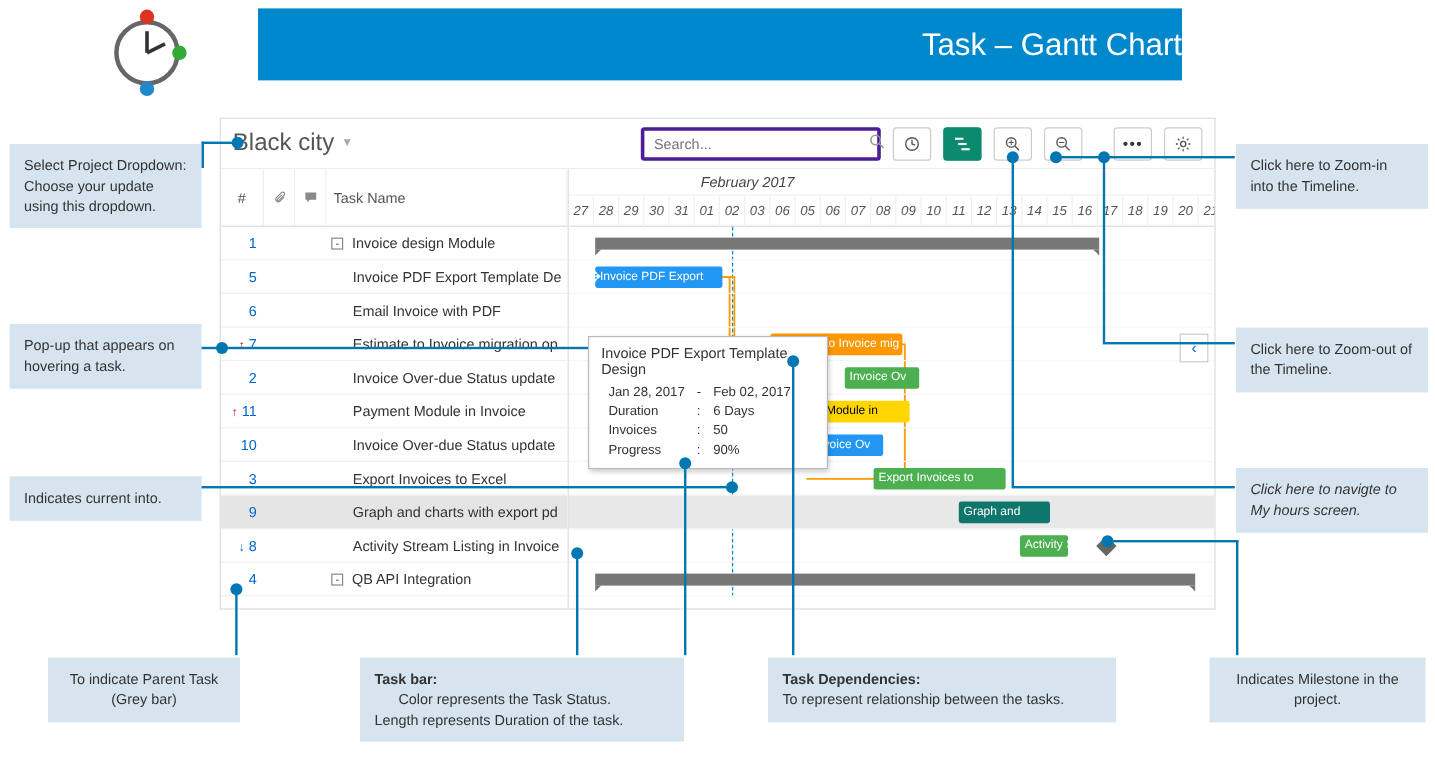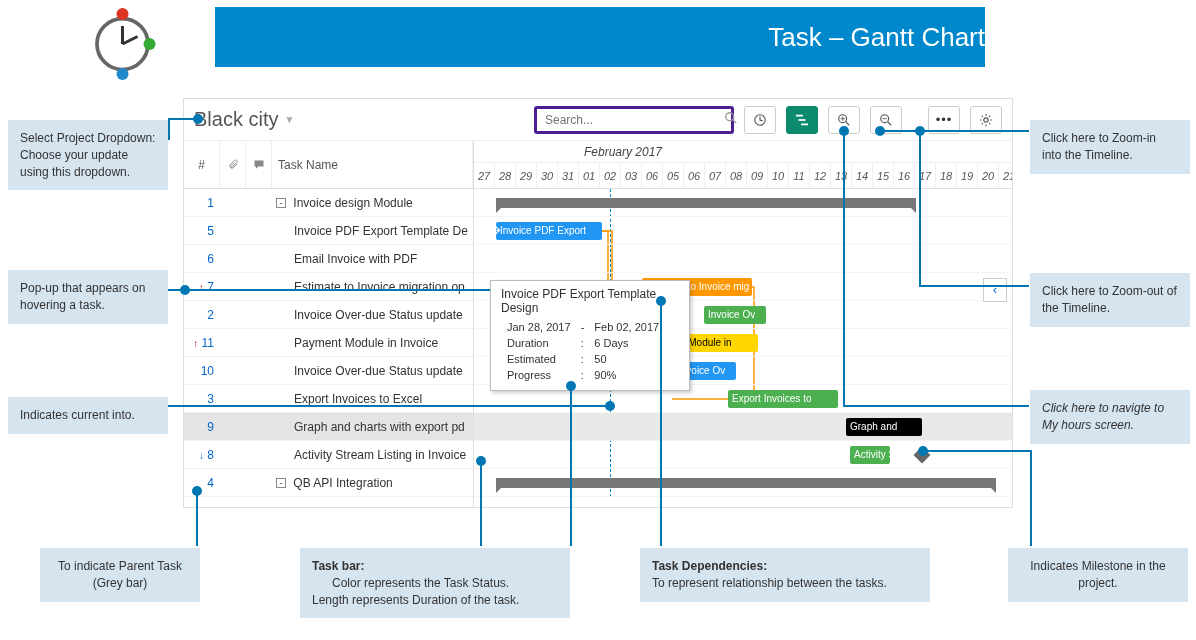--- a/index.html
+++ b/index.html
@@ -196,21 +196,21 @@
   font-size: 10px;
   line-height: 18px;
   padding: 0 4px;
   white-space: nowrap;
   overflow: hidden;
 }
 .bar-blue { background: #2196f3; }
 .bar-orange { background: #ff9800; }
 .bar-green { background: #4caf50; }
 .bar-yellow { background: #ffd600; color: #000; }
-.bar-olive { background: #000000; margin-left: 47px; }
+.bar-olive { background: #0f766e; }
 .milestone {
   position: absolute;
   width: 12px;
   height: 12px;
   background: #666;
   transform: rotate(45deg);
   top: 8px;
 }
 .current-line {
   position: absolute;
@@ -512,21 +512,21 @@
           <td>Jan 28, 2017</td>
           <td>-</td>
           <td>Feb 02, 2017</td>
         </tr>
     <tr>
           <td>Duration</td>
           <td>:</td>
           <td>6 Days</td>
         </tr>
     <tr>
-          <td>Estimated</td>
+          <td>Invoices</td>
           <td>:</td>
           <td>50</td>
         </tr>
     <tr>
           <td>Progress</td>
           <td>:</td>
           <td>90%</td>
         </tr>
   </tbody>
     </table>

